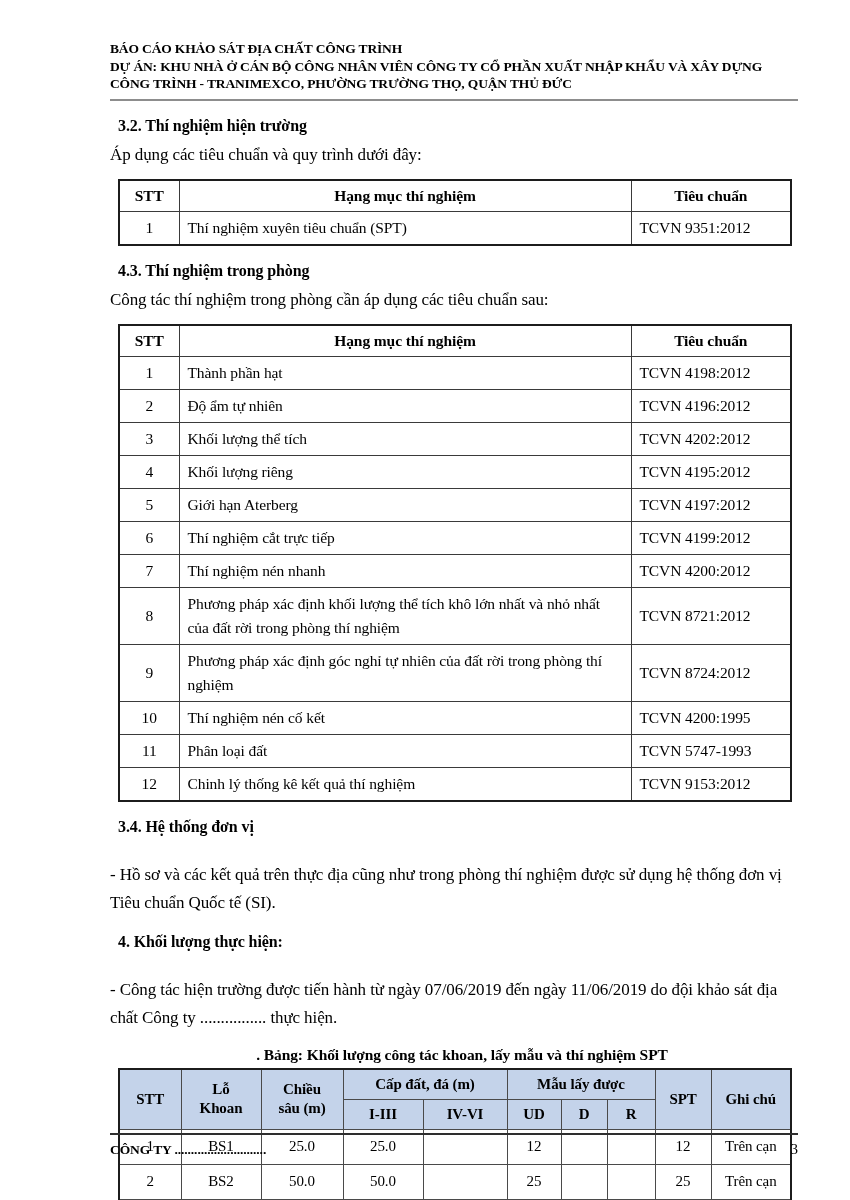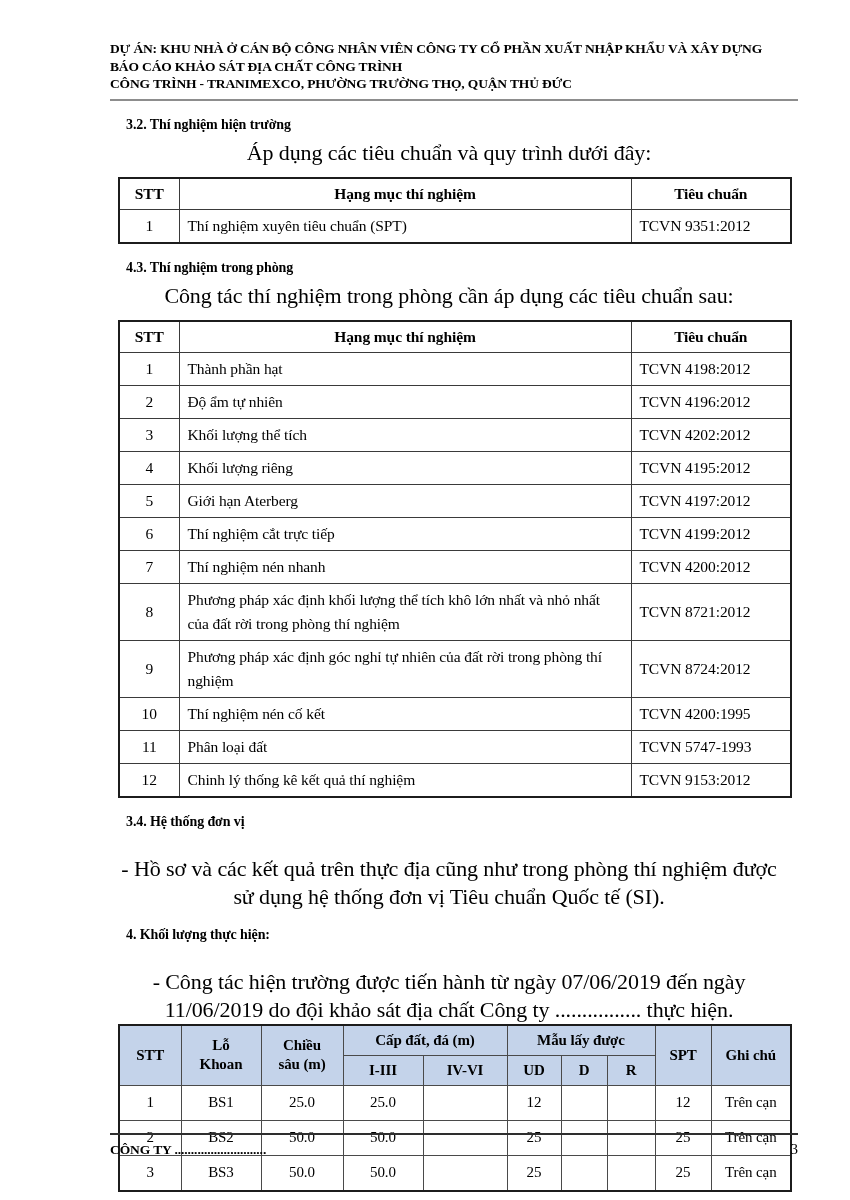--- a/index.html
+++ b/index.html
@@ -34,30 +34,29 @@
   .doc-header .hline { display: block; }
   .header-rule {
     margin-top: 6px;
     border-top: 2.5px solid #8d8d8d;
     width: 688px;
   }
 
   
   .sec-heading {
     font-weight: bold;
-    font-size: 14px;
-    margin: 16px 0 0 16px;
+    font-size: 16px;
+    margin: 16px 0 0 8px;
     letter-spacing: -0.1px;
   }
   .para {
-    font-size: 22px;
+    font-size: 17px;
     line-height: 28px;
     margin: 8px 0 0 0;
     letter-spacing: -0.1px;
-    text-align: center;
   }
   .para.tight { margin-top: 6px; }
   .para.wide { margin-top: 25px; }
 
   .caption {
     font-weight: bold;
     font-size: 15.5px;
     text-align: center;
     margin: 14px 0 4px 0;
     padding-left: 26px;
@@ -158,22 +157,22 @@
   .footer-right {
     font-size: 15px;
   }
 </style>
 </head>
 <body>
 
 <div class="page">
 
   <div class="doc-header">
+    <span class="hline">BÁO CÁO KHẢO SÁT ĐỊA CHẤT CÔNG TRÌNH</span>
     <span class="hline">DỰ ÁN: KHU NHÀ Ở CÁN BỘ CÔNG NHÂN VIÊN CÔNG TY CỔ PHẦN XUẤT NHẬP KHẨU VÀ  XÂY DỰNG</span>
-    <span class="hline">BÁO CÁO KHẢO SÁT ĐỊA CHẤT CÔNG TRÌNH</span>
     <span class="hline">CÔNG TRÌNH - TRANIMEXCO, PHƯỜNG TRƯỜNG THỌ, QUẬN THỦ ĐỨC</span>
   </div>
   <div class="header-rule"></div>
 
   <div class="sec-heading">3.2. Thí nghiệm hiện trường</div>
   <div class="para tight">Áp dụng các tiêu chuẩn và quy trình dưới đây:</div>
 
   <table class="std">
     <colgroup>
       <col class="col-stt">
@@ -275,20 +274,21 @@
       </tr>
     </tbody>
   </table>
 
   <div class="sec-heading">3.4. Hệ thống đơn vị</div>
   <div class="para wide">- Hồ sơ và các kết quả trên thực địa cũng như trong phòng thí nghiệm được sử dụng hệ thống đơn vị Tiêu chuẩn Quốc tế (SI).</div>
 
   <div class="sec-heading">4. Khối lượng thực hiện:</div>
   <div class="para wide">- Công tác hiện trường được tiến hành từ ngày 07/06/2019 đến ngày 11/06/2019 do đội khảo sát địa chất Công ty ................ thực hiện.</div>
 
+  <div class="caption">. Bảng: Khối lượng công tác khoan, lấy mẫu và thí nghiệm SPT</div>
 
   <table class="bore">
     <colgroup>
       <col class="bc-stt">
         <col class="bc-lo">
         <col class="bc-depth">
       <col class="bc-i">
         <col class="bc-iv">
       <col class="bc-ud">
         <col class="bc-d">

